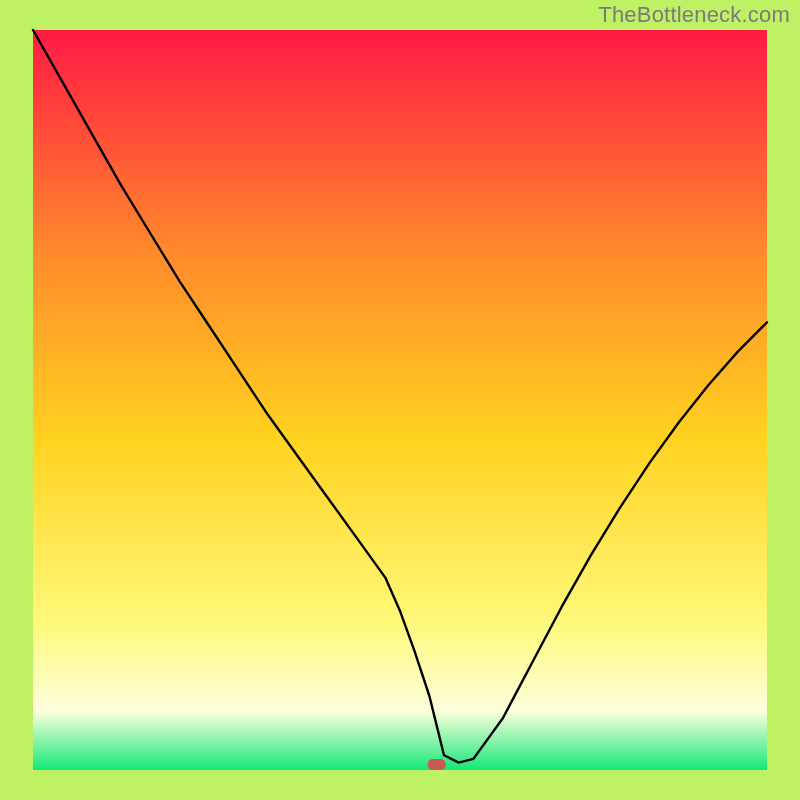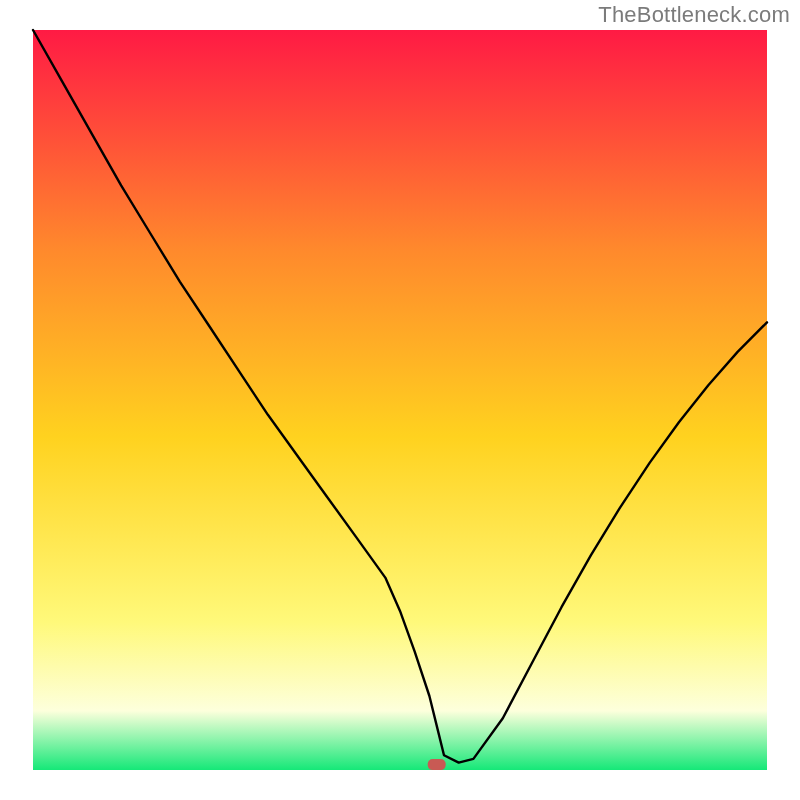--- a/index.html
+++ b/index.html
@@ -8,21 +8,21 @@
     width: 800px;
     height: 800px;
     overflow: hidden;
     background: #000;
     font-family: Arial, Helvetica, sans-serif;
   }
   .frame {
     position: relative;
     width: 800px;
     height: 800px;
-    background: #ffffff;
+    background: #bef264;
   }
   .watermark {
     position: absolute;
     top: 2px;
     right: 10px;
     color: #7b7b7b;
     font-size: 22px;
     font-weight: 500;
     z-index: 10;
     letter-spacing: 0.2px;

